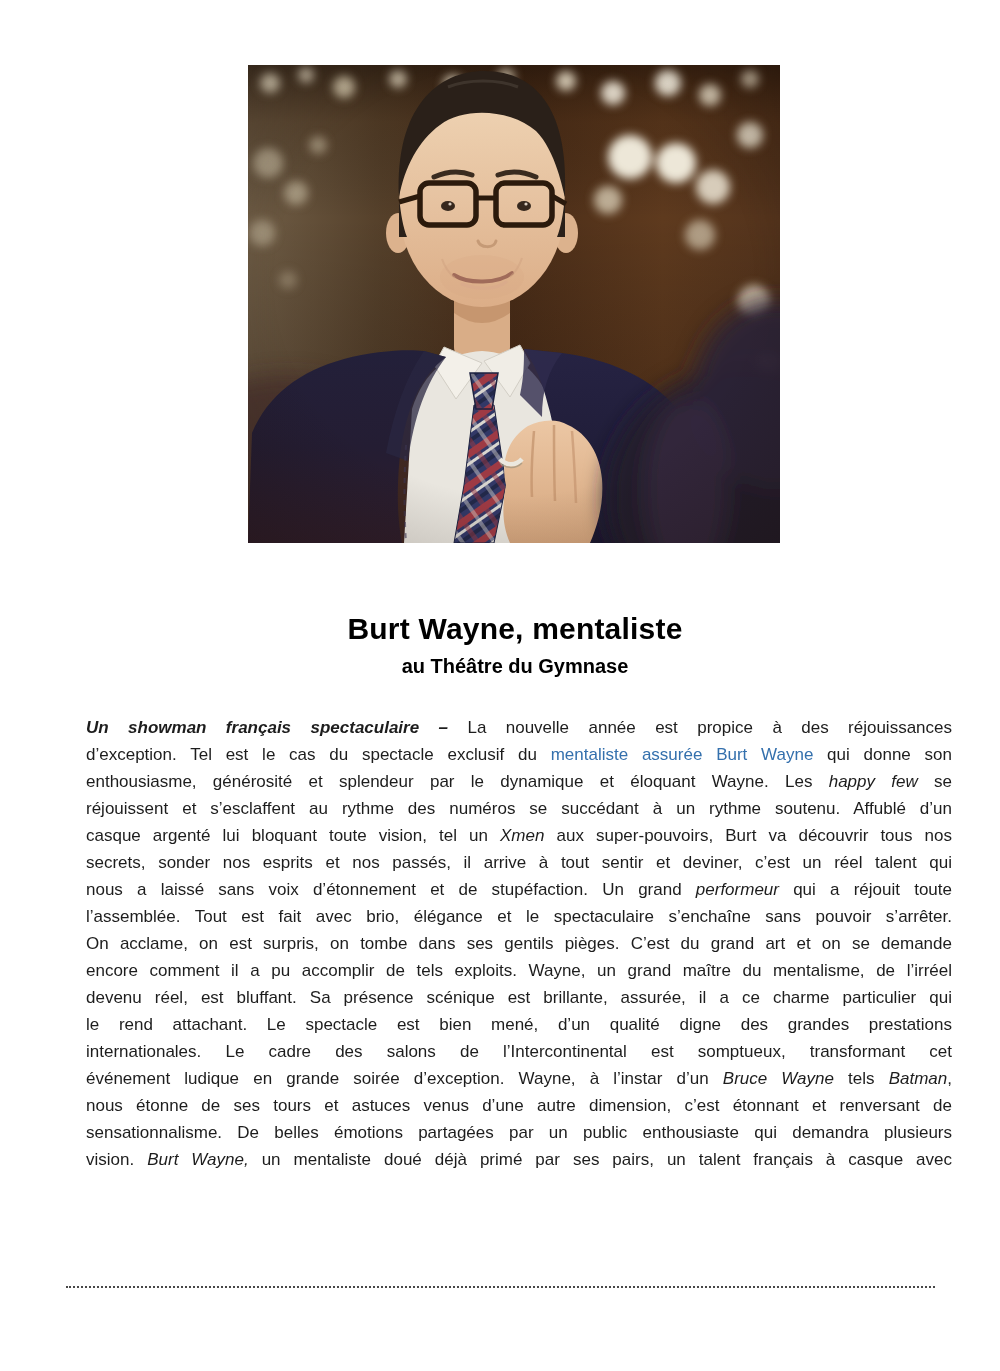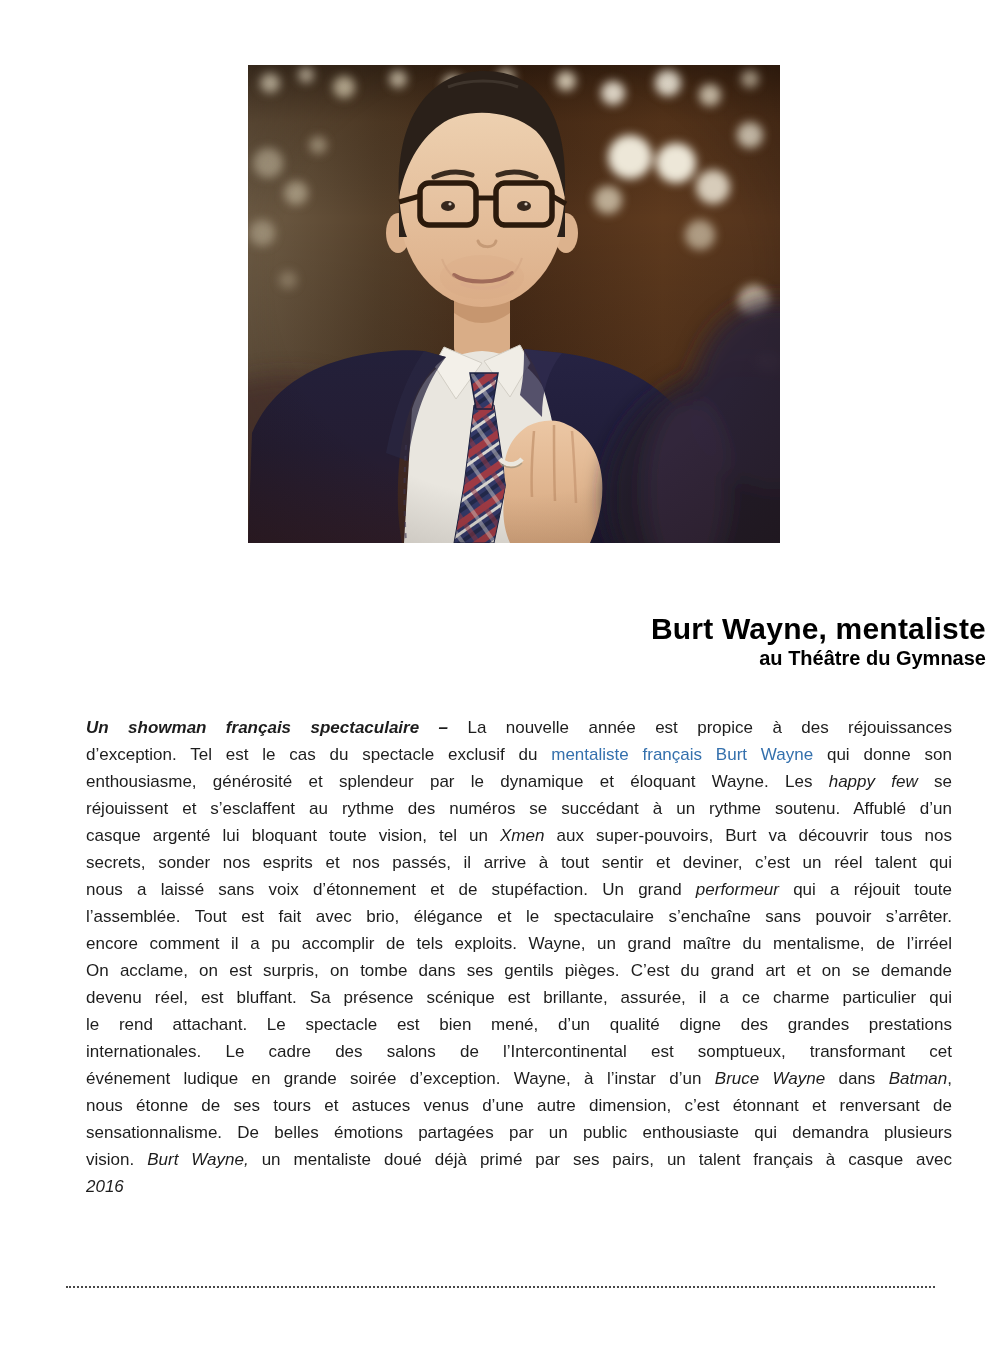--- a/index.html
+++ b/index.html
@@ -2,23 +2,23 @@
 <html style="--link_blue: #3470ad; --body_text: #1d1d1d; --heading_text: #000000; --divider: #474747;"><head>
 <meta charset="utf-8">
 <style>
   html,body{margin:0;padding:0;background:#ffffff;}
   body{width:1000px;height:1371px;position:relative;font-family:"Liberation Sans",sans-serif;overflow:hidden;}
   .page{position:absolute;inset:0;background:#ffffff;}
 
   .photo{position:absolute;left:248px;top:65px;width:532px;height:478px;}
   .photo svg{display:block;width:100%;height:100%;}
 
-  .heading{position:absolute;left:16px;top:612px;width:970px;text-align:right;color:var(--heading_text,#000);}
+  .heading{position:absolute;left:30px;top:612px;width:970px;text-align:center;color:var(--heading_text,#000);}
   .title{font-size:30px;line-height:34px;font-weight:bold;letter-spacing:0.2px;}
-  .subtitle{font-size:20px;line-height:24px;font-weight:bold;margin-top:0;}
+  .subtitle{font-size:20px;line-height:24px;font-weight:bold;margin-top:8px;}
 
   .article{position:absolute;left:86px;top:714px;width:866px;font-size:17px;line-height:27px;color:var(--body_text,#1d1d1d);}
   .line{text-align:justify;text-align-last:justify;-moz-text-align-last:justify;}
   .line.last{text-align-last:left;-moz-text-align-last:left;}
   .bi{font-weight:bold;font-style:italic;}
   .i{font-style:italic;}
   a.lnk{color:var(--link_blue,#3470ad);text-decoration:none;cursor:pointer;}
 
   .divider{position:absolute;left:66px;top:1286px;width:869px;height:0;border-top:2px dotted var(--divider,#474747);}
 </style>
@@ -177,34 +177,33 @@
     </svg>
   </div>
 
   <div class="heading">
     <div class="title">Burt Wayne, mentaliste</div>
     <div class="subtitle">au Théâtre du Gymnase</div>
   </div>
 
   <div class="article">
       <div class="line"><span class="bi">Un showman français spectaculaire – </span><span class="">La nouvelle année est propice à des réjouissances</span></div>
-      <div class="line"><span class="">d’exception. Tel est le cas du spectacle exclusif du </span><a href="#" class="lnk">mentaliste français Burt Wayne</a><span class=""> qui donne son</span></div>
+      <div class="line"><span class="">d’exception. Tel est le cas du spectacle exclusif du </span><a href="#" class="lnk">mentaliste assurée Burt Wayne</a><span class=""> qui donne son</span></div>
       <div class="line"><span class="">enthousiasme, générosité et splendeur par le dynamique et éloquant Wayne. Les </span><span class="i">happy few</span><span class=""> se</span></div>
       <div class="line"><span class="">réjouissent et s’esclaffent au rythme des numéros se succédant à un rythme soutenu. Affublé d’un</span></div>
       <div class="line"><span class="">casque argenté lui bloquant toute vision, tel un </span><span class="i">Xmen</span><span class=""> aux super-pouvoirs, Burt va découvrir tous nos</span></div>
       <div class="line"><span class="">secrets, sonder nos esprits et nos passés, il arrive à tout sentir et deviner, c’est un réel talent qui</span></div>
       <div class="line"><span class="">nous a laissé sans voix d’étonnement et de stupéfaction. Un grand </span><span class="i">performeur</span><span class=""> qui a réjouit toute</span></div>
       <div class="line"><span class="">l’assemblée. Tout est fait avec brio, élégance et le spectaculaire s’enchaîne sans pouvoir s’arrêter.</span></div>
+      <div class="line"><span class="">On acclame, on est surpris, on tombe dans ses gentils pièges. C’est du grand art et on se demande</span></div>
       <div class="line"><span class="">encore comment il a pu accomplir de tels exploits. Wayne, un grand maître du mentalisme, de l’irréel</span></div>
-      <div class="line"><span class="">On acclame, on est surpris, on tombe dans ses gentils pièges. C’est du grand art et on se demande</span></div>
       <div class="line"><span class="">devenu réel, est bluffant. Sa présence scénique est brillante, assurée, il a ce charme particulier qui</span></div>
       <div class="line"><span class="">le rend attachant. Le spectacle est bien mené, d’un qualité digne des grandes prestations</span></div>
       <div class="line"><span class="">internationales. Le cadre des salons de l’Intercontinental est somptueux, transformant cet</span></div>
-      <div class="line"><span class="">événement ludique en grande soirée d’exception. Wayne, à l’instar d’un </span><span class="i">Bruce Wayne</span><span class=""> dans </span><span class="i">Batman</span><span class="">,</span></div>
+      <div class="line"><span class="">événement ludique en grande soirée d’exception. Wayne, à l’instar d’un </span><span class="i">Bruce Wayne</span><span class=""> tels </span><span class="i">Batman</span><span class="">,</span></div>
       <div class="line"><span class="">nous étonne de ses tours et astuces venus d’une autre dimension, c’est étonnant et renversant de</span></div>
       <div class="line"><span class="">sensationnalisme. De belles émotions partagées par un public enthousiaste qui demandra plusieurs</span></div>
       <div class="line"><span class="">vision. </span><span class="i">Burt Wayne,</span><span class=""> un mentaliste doué déjà primé par ses pairs, un talent français à casque avec</span></div>
-      <div class="line last"><span class="i">2016</span></div>
     </div>
 
   <div class="divider"></div>
 
 </div>
 
 </body></html>

